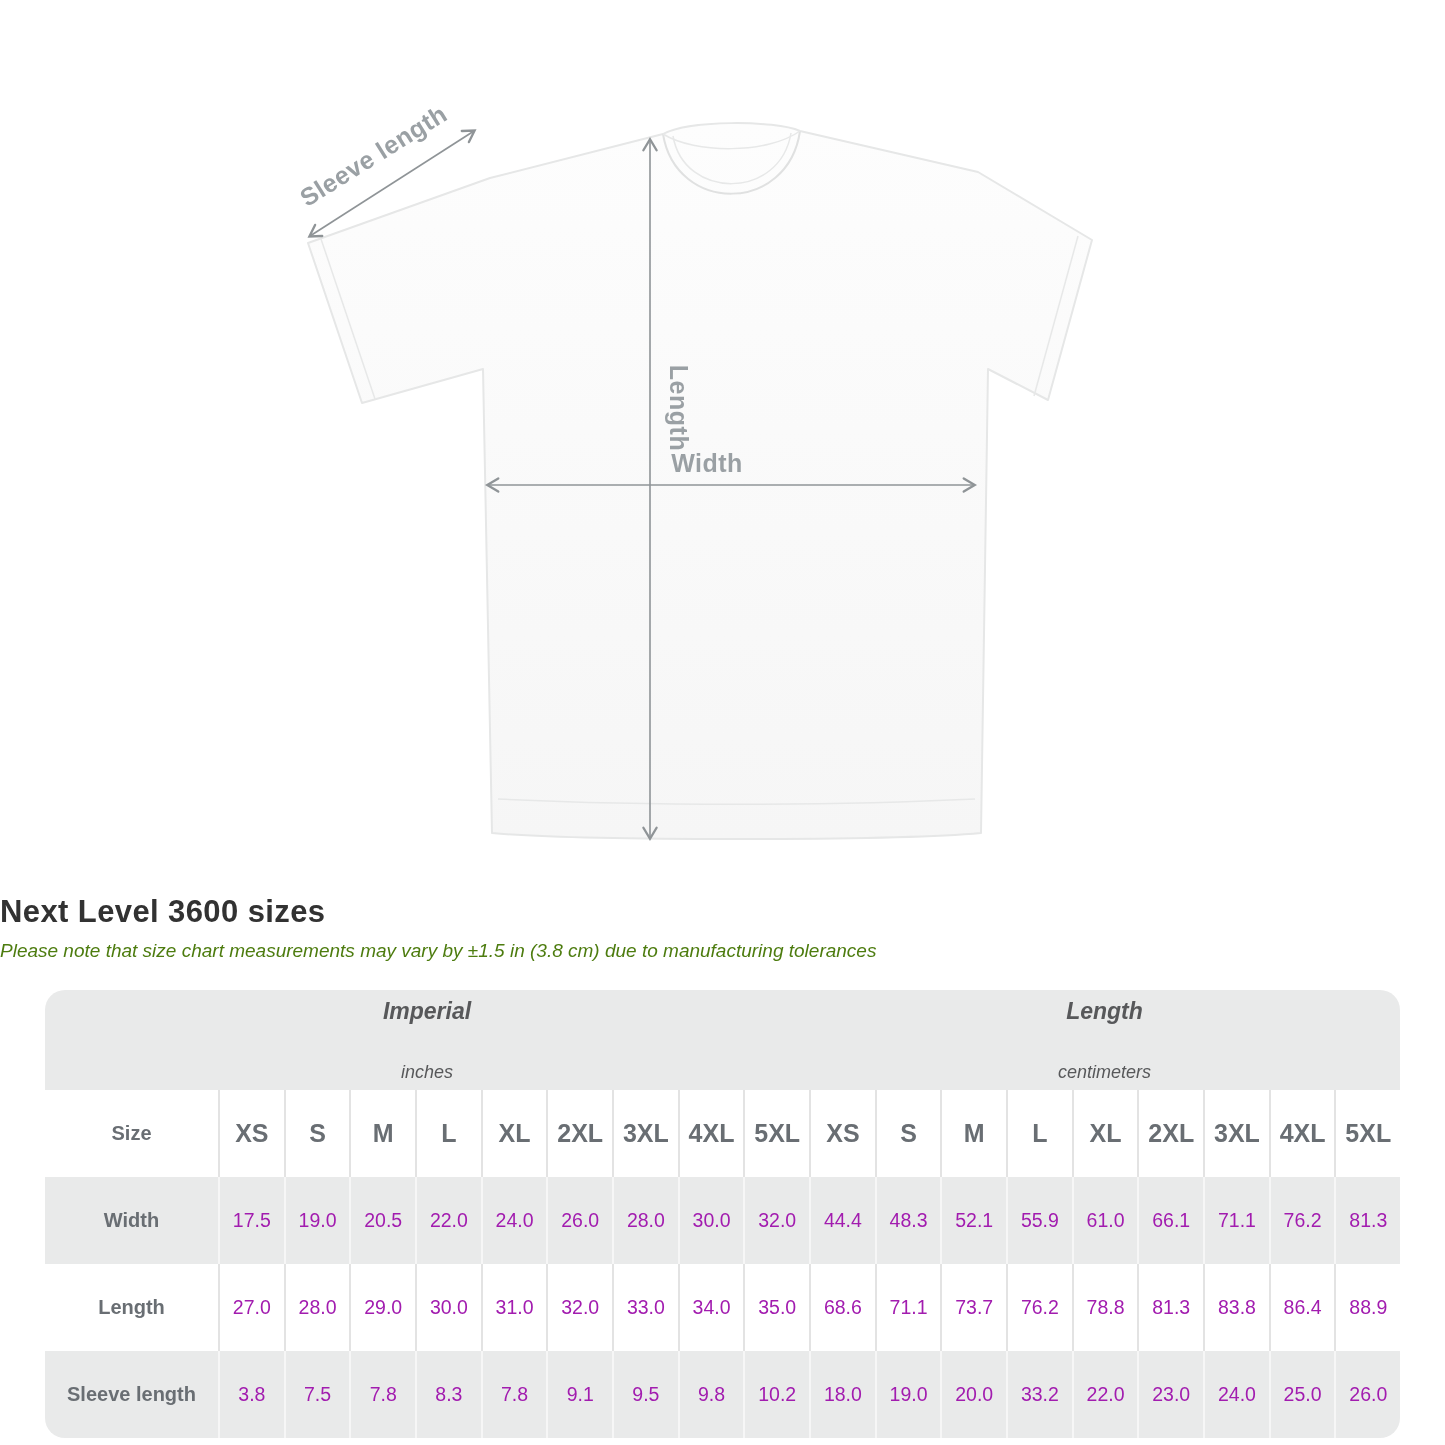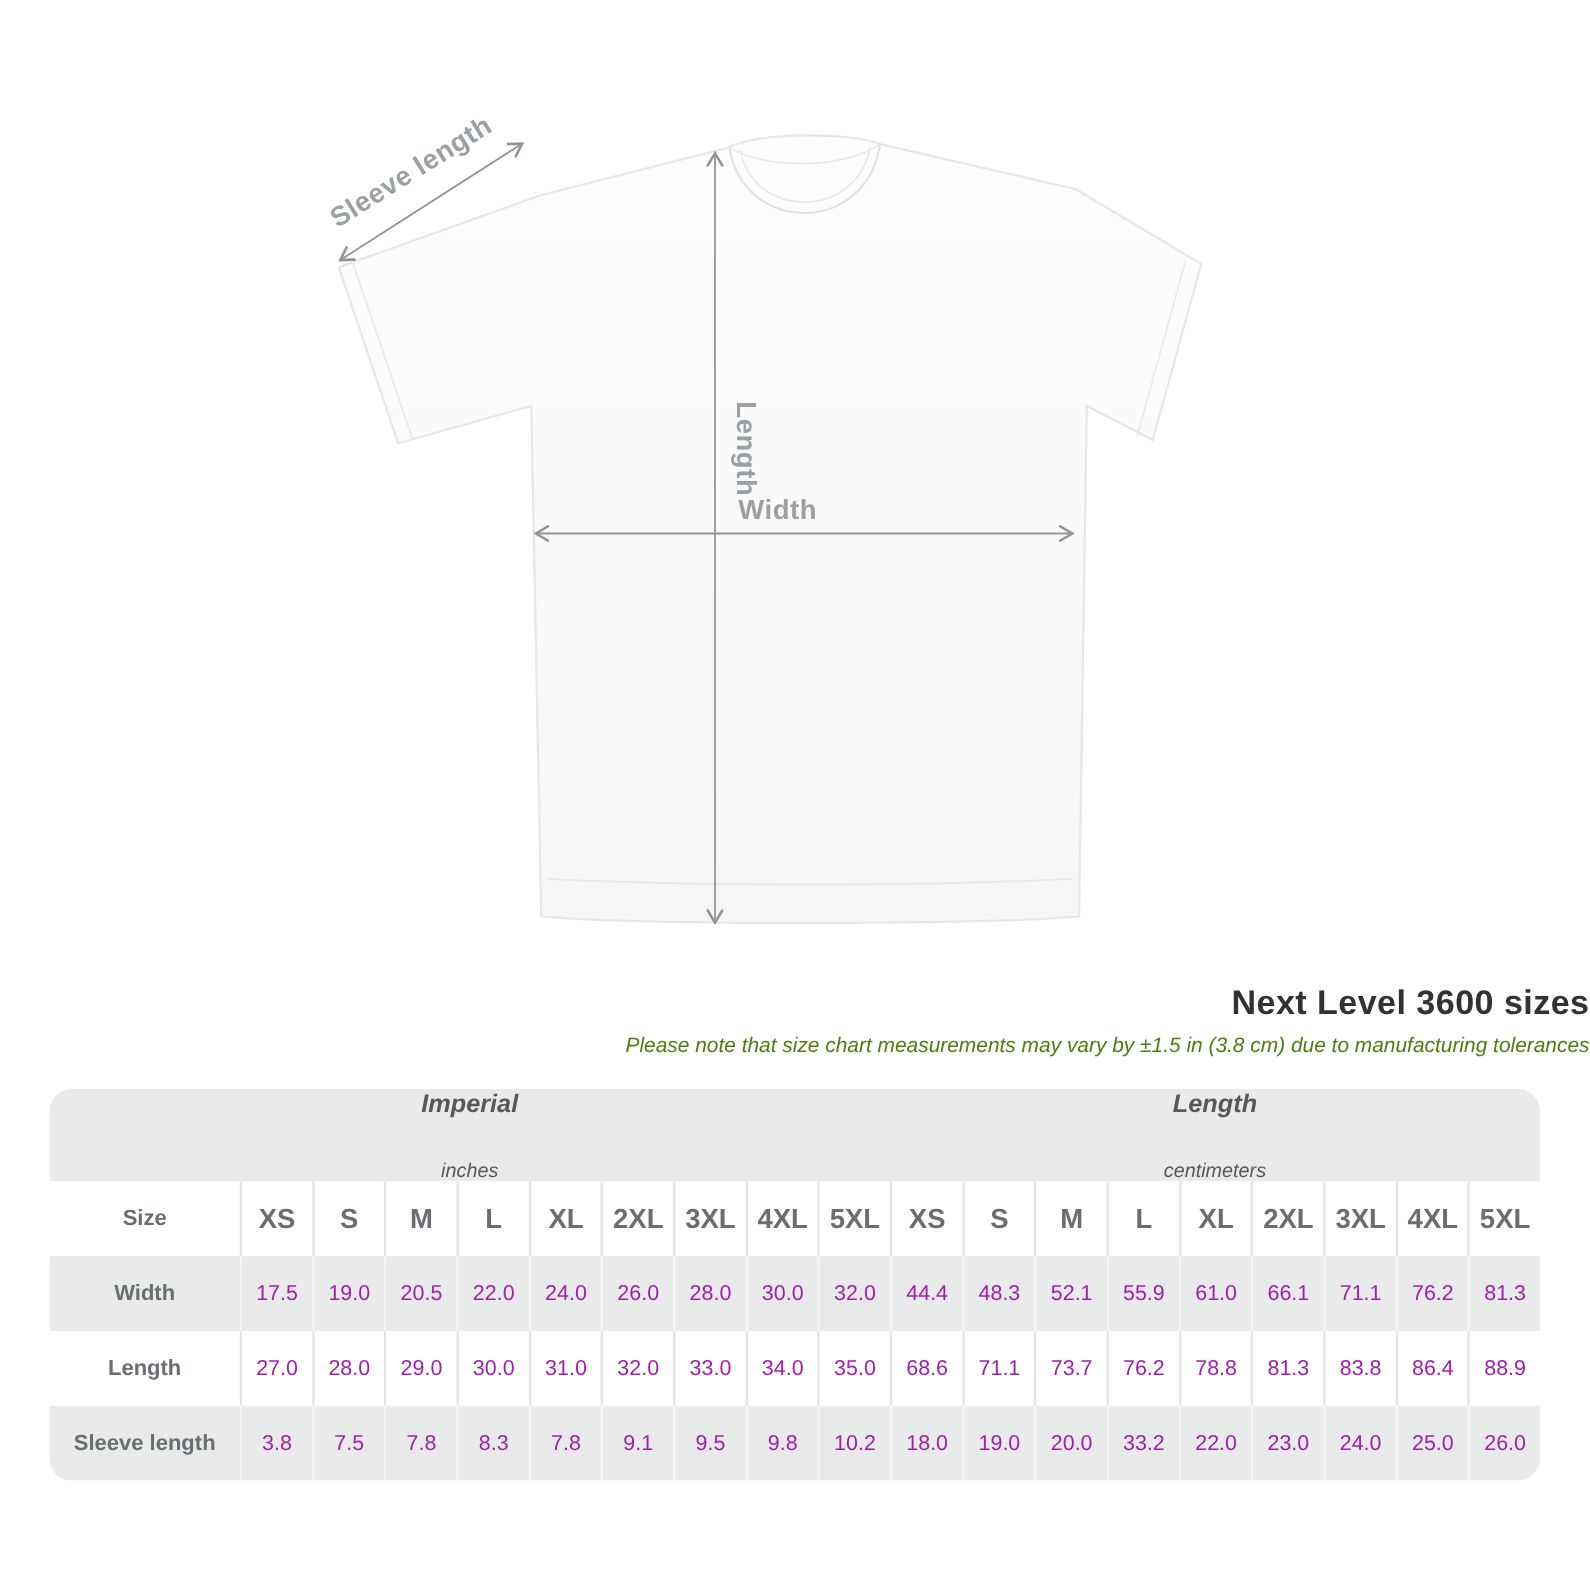--- a/index.html
+++ b/index.html
@@ -9,42 +9,42 @@
   }
   
   .diagram{position:relative;height:858px;}
   .diagram svg{position:absolute;left:0;top:0;}
   .dlabel{
     fill:#9aa0a4;font-weight:bold;font-size:25px;
     font-family:"Liberation Sans", sans-serif;letter-spacing:.5px;
   }
   .arrow{stroke:#8f9497;stroke-width:1.6;fill:none;}
   
-  .title-block{text-align:right;margin-top:36px;}
+  .title-block{text-align:left;margin-top:36px;}
   .chart-title{
     font-size:31px;font-weight:bold;color:#323232;margin:14px 0 10px;
     letter-spacing:.4px;
   }
   .chart-note{
     font-size:19px;font-style:italic;color:#4d7c0f;margin:0 0 28px;
   }
   
   .size-table{
     margin:0 45px;border-radius:20px;overflow:hidden;background:#ffffff;
   }
-  .t-head{display:flex;background:#e9eaea;height:84px;}
+  .t-head{display:flex;background:#e9eaea;height:100px;}
   .t-head-group{
     display:flex;flex-direction:column;justify-content:center;
     align-items:center;gap:5px;
   }
   .t-head-group.left{width:calc(173px + (100% - 173px)/2);}
   .t-head-group.right{flex:1;}
   .g-label{font-size:23px;font-weight:bold;font-style:italic;color:#57585a;}
   .g-sub{font-size:18px;font-style:italic;color:#57585a;margin-top:32px;}
-  .t-row{display:flex;height:68px;align-items:stretch;}
+  .t-row{display:flex;height:87px;align-items:stretch;}
   .t-label{
     width:173px;display:flex;align-items:center;justify-content:center;
     font-weight:bold;font-size:20px;color:#696e73;
   }
   .t-cell{flex:1;display:flex;align-items:center;justify-content:center;}
   .t-size{font-weight:bold;font-size:25px;color:#696e73;}
   .t-val{font-size:19.5px;color:#a21caf;}
   .row-white{background:#ffffff;}
   .row-white .t-cell{border-left:2px solid #e3e3e3;}
   .row-gray{background:#e9eaea;}

